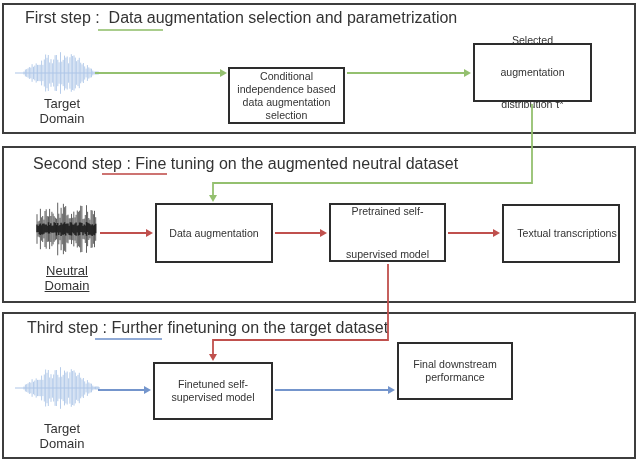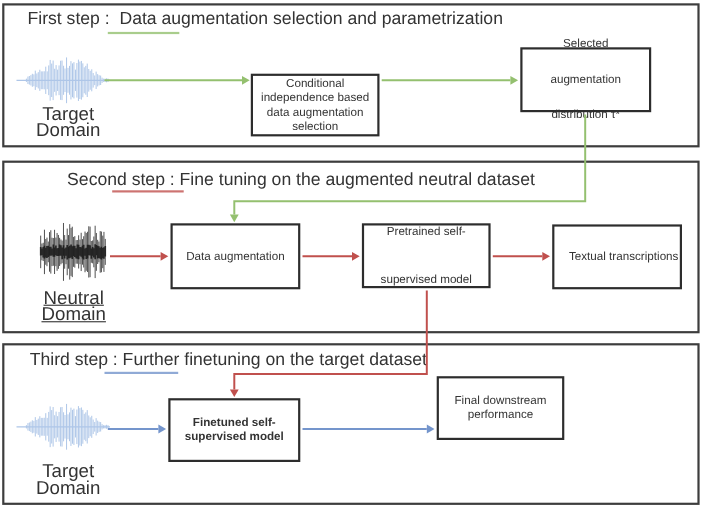--- a/index.html
+++ b/index.html
@@ -4,38 +4,38 @@
 <style>
   html,body{margin:0;padding:0;background:#fff;}
   .fig{position:relative;width:640px;height:465px;background:#fff;
        font-family:"Liberation Sans",sans-serif;color:#333;overflow:hidden;}
   .panel{position:absolute;box-sizing:border-box;border:2px solid #3d3d3d;background:transparent;z-index:1;}
   #p1{left:2px;top:3px;width:634px;height:131px;}
   #p2{left:2px;top:146px;width:634px;height:157px;}
   #p3{left:2px;top:312px;width:634px;height:147px;}
   .hdr{position:absolute;font-size:16px;white-space:pre;z-index:2;}
   #h1{left:25px;top:9px;}
-  #h2{left:33px;top:155px;margin-left:28px;}
+  #h2{left:33px;top:155px;}
   #h3{left:27px;top:319px;}
   .ul{position:absolute;height:2px;opacity:.8;z-index:2;}
   #u1{left:98px;top:29px;width:65px;}
   #u2{left:102px;top:173px;width:65px;}
   #u3{left:95px;top:338px;width:67px;}
   .box{position:absolute;box-sizing:border-box;border:2px solid #2d2d2d;background:#fff;
        display:flex;flex-direction:column;align-items:center;justify-content:center;
        text-align:center;font-size:10.6px;line-height:13px;z-index:2;}
   .box span{white-space:nowrap;}
   #b1{left:228px;top:43px;width:117px;height:57px;margin-top:24px;}
   #b2{left:473px;top:43px;width:119px;height:59px;gap:19px;}
   #b3{left:155px;top:203px;width:118px;height:60px;}
   #b4{left:329px;top:203px;width:117px;height:59px;}
   #b5{left:502px;top:204px;width:118px;height:59px;}
   #b6{left:153px;top:362px;width:120px;height:58px;}
   #b7{left:397px;top:342px;width:116px;height:58px;}
-  .srclbl{position:absolute;width:84px;text-align:center;font-size:17px;line-height:15px;z-index:2;}
+  .srclbl{position:absolute;width:84px;text-align:center;font-size:13px;line-height:15px;z-index:2;}
   #l1{left:20px;top:96px;}
   #l2{left:25px;top:263px;text-decoration:underline;}
   #l3{left:20px;top:421px;}
   svg.layer{position:absolute;left:0;top:0;z-index:3;pointer-events:none;}
 </style>
 </head>
 <body>
 
 <div class="fig" style="color: rgb(51, 51, 51);">
 
@@ -64,21 +64,21 @@
   <div class="box" id="b3" style="border-color: rgb(45, 45, 45);">
     <span>Data augmentation</span>
   </div>
   <div class="box" id="b4" style="border-color: rgb(45, 45, 45); gap: 30px;">
     <span>Pretrained self-</span>
     <span>supervised model</span>
   </div>
   <div class="box" id="b5" style="border-color: rgb(45, 45, 45); padding-left: 12px;">
     <span>Textual transcriptions</span>
   </div>
-  <div class="box" id="b6" style="border-color: rgb(45, 45, 45); font-weight: bold;">
+  <div class="box" id="b6" style="border-color: rgb(45, 45, 45);">
     <span>Finetuned self-</span>
     <span>supervised model</span>
   </div>
   <div class="box" id="b7" style="border-color: rgb(45, 45, 45);">
     <span>Final downstream</span>
     <span>performance</span>
   </div>
 
   <div class="srclbl" id="l1">
     <div>Target</div>

